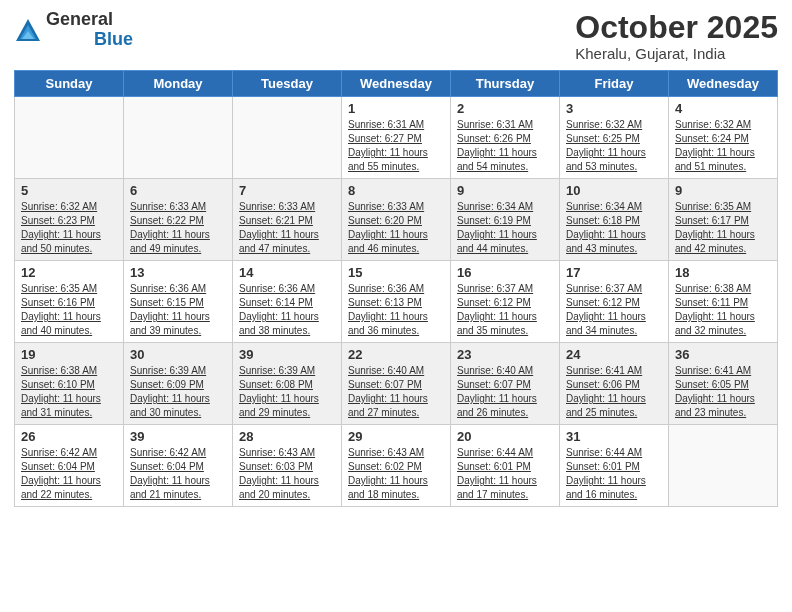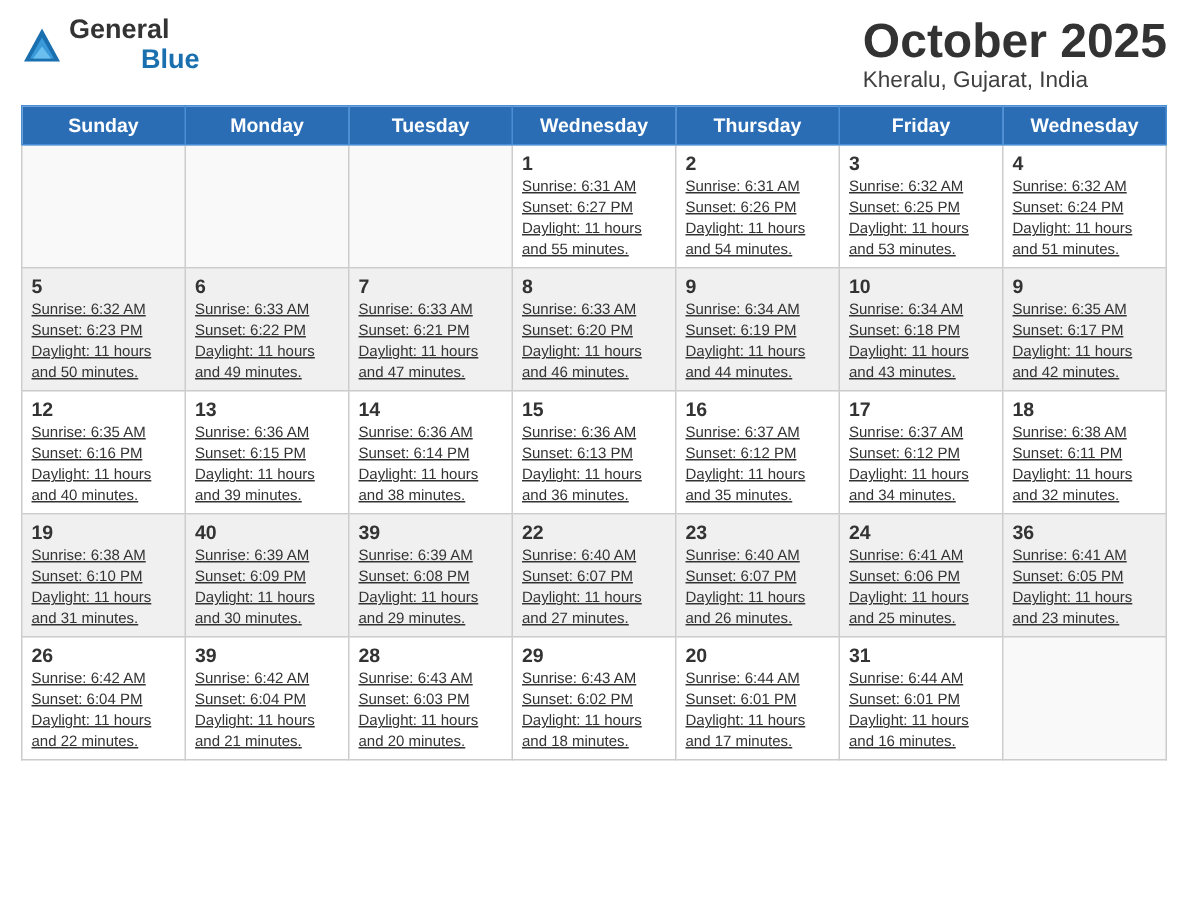--- a/index.html
+++ b/index.html
@@ -285,21 +285,21 @@
         </tr>
         <tr class="row-even">
           <td>
             <span class="day-number">19</span>
             <div class="day-info" style="white-space: pre-line;">Sunrise: 6:38 AM
 Sunset: 6:10 PM
 Daylight: 11 hours
 and 31 minutes.</div>
           </td>
           <td>
-            <span class="day-number">40</span>
+            <span class="day-number">30</span>
             <div class="day-info" style="white-space: pre-line;">Sunrise: 6:39 AM
 Sunset: 6:09 PM
 Daylight: 11 hours
 and 30 minutes.</div>
           </td>
           <td>
             <span class="day-number">39</span>
             <div class="day-info" style="white-space: pre-line;">Sunrise: 6:39 AM
 Sunset: 6:08 PM
 Daylight: 11 hours

